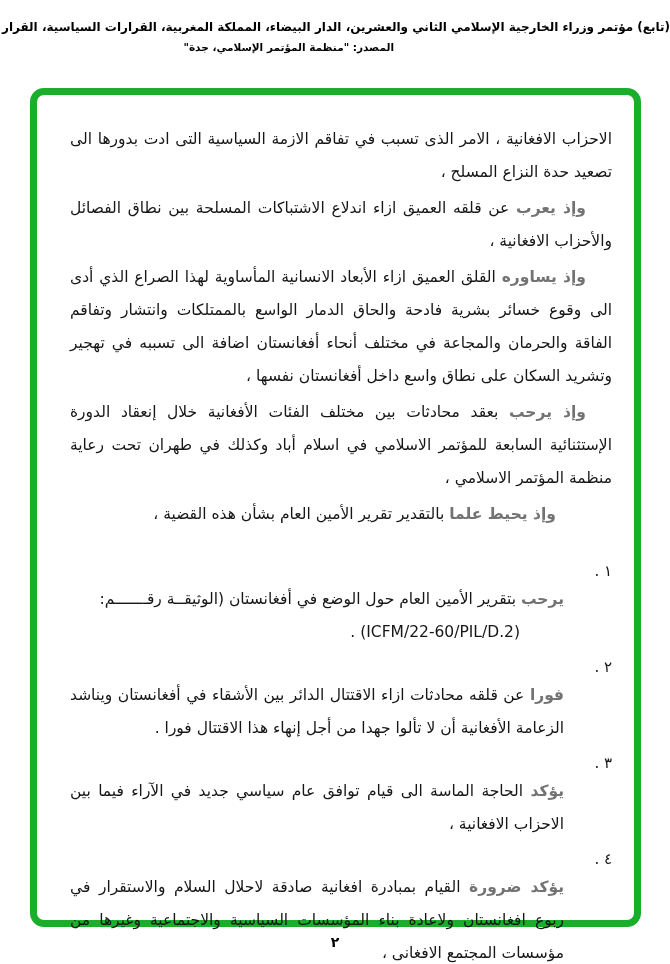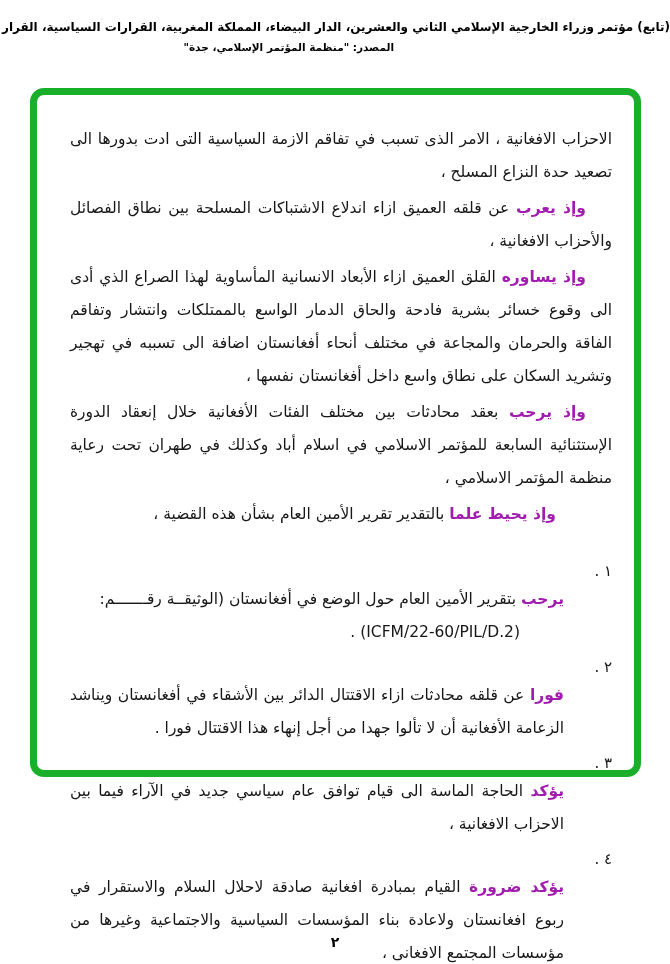--- a/index.html
+++ b/index.html
@@ -15,29 +15,29 @@
     margin-top:20px;direction:rtl;text-align:center;white-space:nowrap;
     font-size:12px;font-weight:bold;color:#000;overflow:hidden;
   }
   .hdr2{
     margin-top:7px;direction:rtl;text-align:right;padding-right:276px;white-space:nowrap;
     font-size:10.5px;font-weight:bold;color:#000;
   }
 
   
   .frame{
-    position:absolute;left:30px;top:88px;width:611px;height:689px;
+    position:absolute;left:30px;top:88px;width:611px;height:839px;
     box-sizing:border-box;border:7px solid var(--green,#1aaf2b);border-radius:14px;
     padding:28px 22px 0 33px;
     direction:rtl;color:#161616;font-size:15.5px;line-height:33px;
   }
   .para{margin:0 0 3px;text-align:justify;}
   .para.indent{text-indent:26px;}
   .para.indent-deep{text-indent:56px;}
-  .lead{font-weight:bold;color:#a21caf;}
+  .lead{font-weight:bold;color:#737373;}
 
   .list{margin-top:24px;}
   .item{display:flex;margin-bottom:2px;}
   .marker{flex:0 0 48px;text-align:right;padding-left:6px;box-sizing:border-box;font-size:15px;}
   .itext{flex:1;text-align:justify;margin-top:28px;}
   .refline{padding-right:44px;}
   .ltr{direction:ltr;unicode-bidi:isolate;}
 
   .pageno{
     position:absolute;top:934px;left:0;width:100%;

